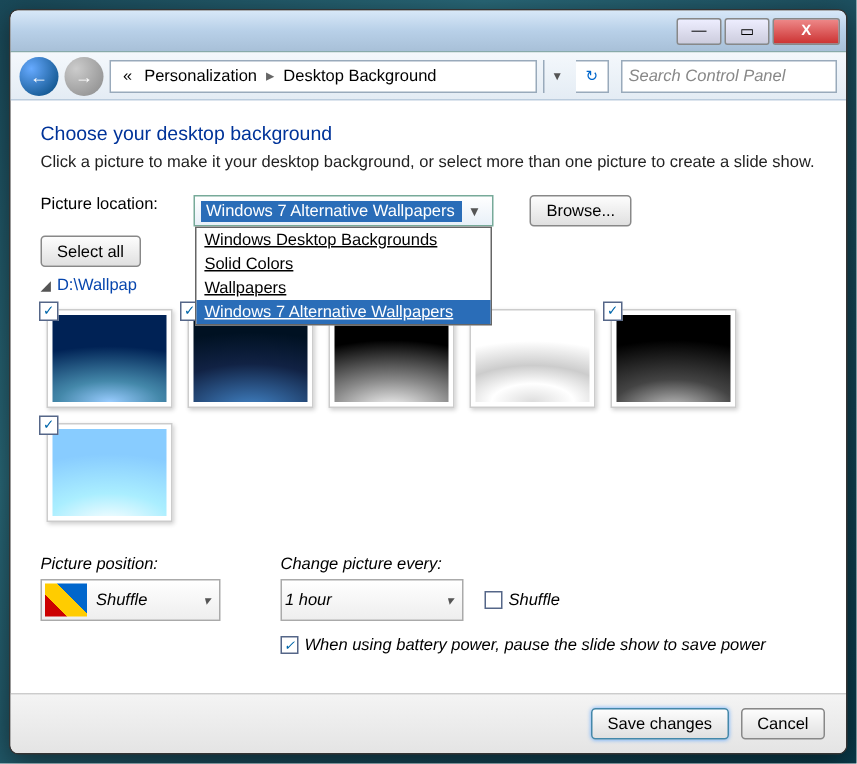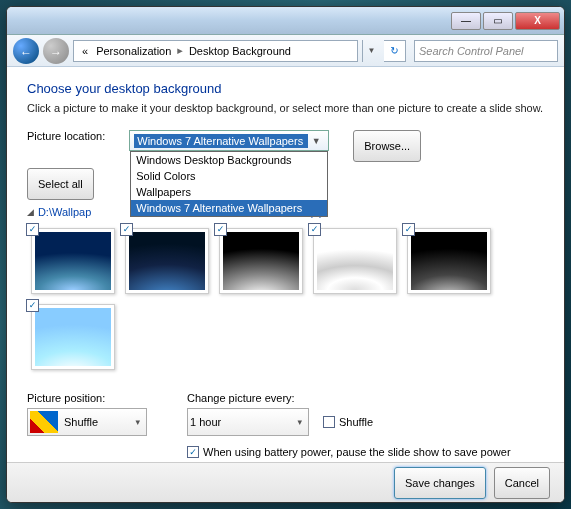--- a/index.html
+++ b/index.html
@@ -20,37 +20,37 @@
 .refresh { width:22px; height:22px; border:1px solid #9ab; border-left:none; background:#fff; display:flex;align-items:center;justify-content:center;font-size:10px;color:#06c;}
 .searchbar { width: 144px; height:22px; border:1px solid #9ab; background:#fff; margin-left:4px; display:flex; align-items:center; padding:0 4px; font-size:11px; color:#888; font-style:italic;}
 .content { flex:1; padding: 14px 20px 10px 20px; overflow:hidden; position:relative; }
 .heading { color: #003399; font-size: 13px; margin-bottom: 6px; }
 .subtext { font-size: 11px; color:#222; margin-bottom: 16px; }
 .row { display:flex; align-items:flex-start; gap:24px; margin-bottom: 6px; font-size:11px; position:relative;}
 .combo { width: 200px; height: 21px; border:1px solid #7a9; background: linear-gradient(180deg,#fff,#e8f0f8); display:flex; align-items:center; padding:0 4px; font-size:11px; position:relative; }
 .combo .sel { flex:1; background:#2a6db8; color:#fff; padding:1px 3px; }
 .combo .dd { width:16px; text-align:center; font-size:9px; color:#555; }
 .dropdown { position:absolute; top:20px; left:0; width:198px; background:#fff; border:1px solid #666; z-index:10; font-size:11px; }
-.dropdown div { padding:2px 5px; }
+.dropdown div { padding:2px 5px;text-decoration:underline; }
 .dropdown .hl { background:#2a6db8; color:#fff; }
-.btn { height:32px; padding: 0 10px; border:1px solid #888; border-radius:3px; background:linear-gradient(180deg,#fdfdfd,#e0e0e0); font-size:11px; display:inline-flex; align-items:center; }
+.btn { height:21px; padding: 0 10px; border:1px solid #888; border-radius:3px; background:linear-gradient(180deg,#fdfdfd,#e0e0e0); font-size:11px; display:inline-flex; align-items:center; }
 .grouphdr { font-size: 11px; color:#0645ad; margin: 4px 0 6px 0; display:flex; align-items:center; gap:4px; }
 .grouphdr .tri { font-size:9px; color:#555; }
 .thumbs { display:flex; flex-wrap:wrap; gap:10px; padding: 4px; }
 .thumb { position:relative; width:84px; height:66px; border:1px solid #ccc; padding:3px; background:#fff; box-shadow: 1px 1px 3px rgba(0,0,0,0.2);}
 .thumb .chk { position:absolute; top:-6px; left:-6px; width:13px; height:13px; background:#fff; border:1px solid #568; font-size:9px; text-align:center; line-height:11px; color:#06a; }
 .thumb .img { width:100%; height:100%; }
 .g-blue1 { background: radial-gradient(ellipse 150% 80% at 50% 100%, #9cf 0%, #48a 30%, #025 80%); }
 .g-blue2 { background: radial-gradient(ellipse 140% 90% at 50% 110%, #48c 0%, #124 60%, #012 100%); }
 .g-bw1 { background: radial-gradient(ellipse 140% 90% at 50% 110%, #fff 0%, #888 40%, #000 90%); }
 .g-bw2 { background: radial-gradient(ellipse 120% 70% at 50% 100%, #ddd 0%, #fff 30%, #ccc 60%, #fff 100%); }
 .g-bw3 { background: radial-gradient(ellipse 140% 90% at 50% 110%, #ccc 0%, #444 40%, #000 90%); }
 .g-cyan { background: radial-gradient(ellipse 140% 90% at 50% 110%, #fff 0%, #aef 40%, #8cf 90%); }
 .bottom { margin-top: 18px; display:flex; gap: 40px; font-size:11px;}
-.bottom .col { display:flex; flex-direction:column; gap:4px; }
+.bottom .col { display:flex; flex-direction:column; gap:4px;font-style:italic; }
 .posbox { width:120px; height:28px; border:1px solid #aaa; background:linear-gradient(180deg,#fff,#eee); display:flex; align-items:center; padding:2px; gap:6px; }
 .posbox .swatch { width:28px; height:22px; background: linear-gradient(45deg,#c00 0 30%, #fc0 30% 60%, #06c 60% 100%); }
 .posbox .dd { margin-left:auto; font-size:9px; color:#555; padding-right:4px;}
 .chkline { display:flex; align-items:center; gap:4px; font-size:11px; }
 .chkbox { width:12px; height:12px; border:1px solid #568; background:#fff; display:inline-flex; align-items:center; justify-content:center; font-size:9px; color:#06a; line-height:1;}
 .footer { height: 40px; background: linear-gradient(180deg,#f4f4f4,#e4e4e4); border-top:1px solid #ccc; display:flex; align-items:center; justify-content:flex-end; padding: 0 14px; gap:8px; }
 .btn.primary { border-color:#48a; box-shadow: 0 0 3px #6af; }
 .cursor { position:absolute; width:12px; height:16px; pointer-events:none; }
 </style>
 </head>

